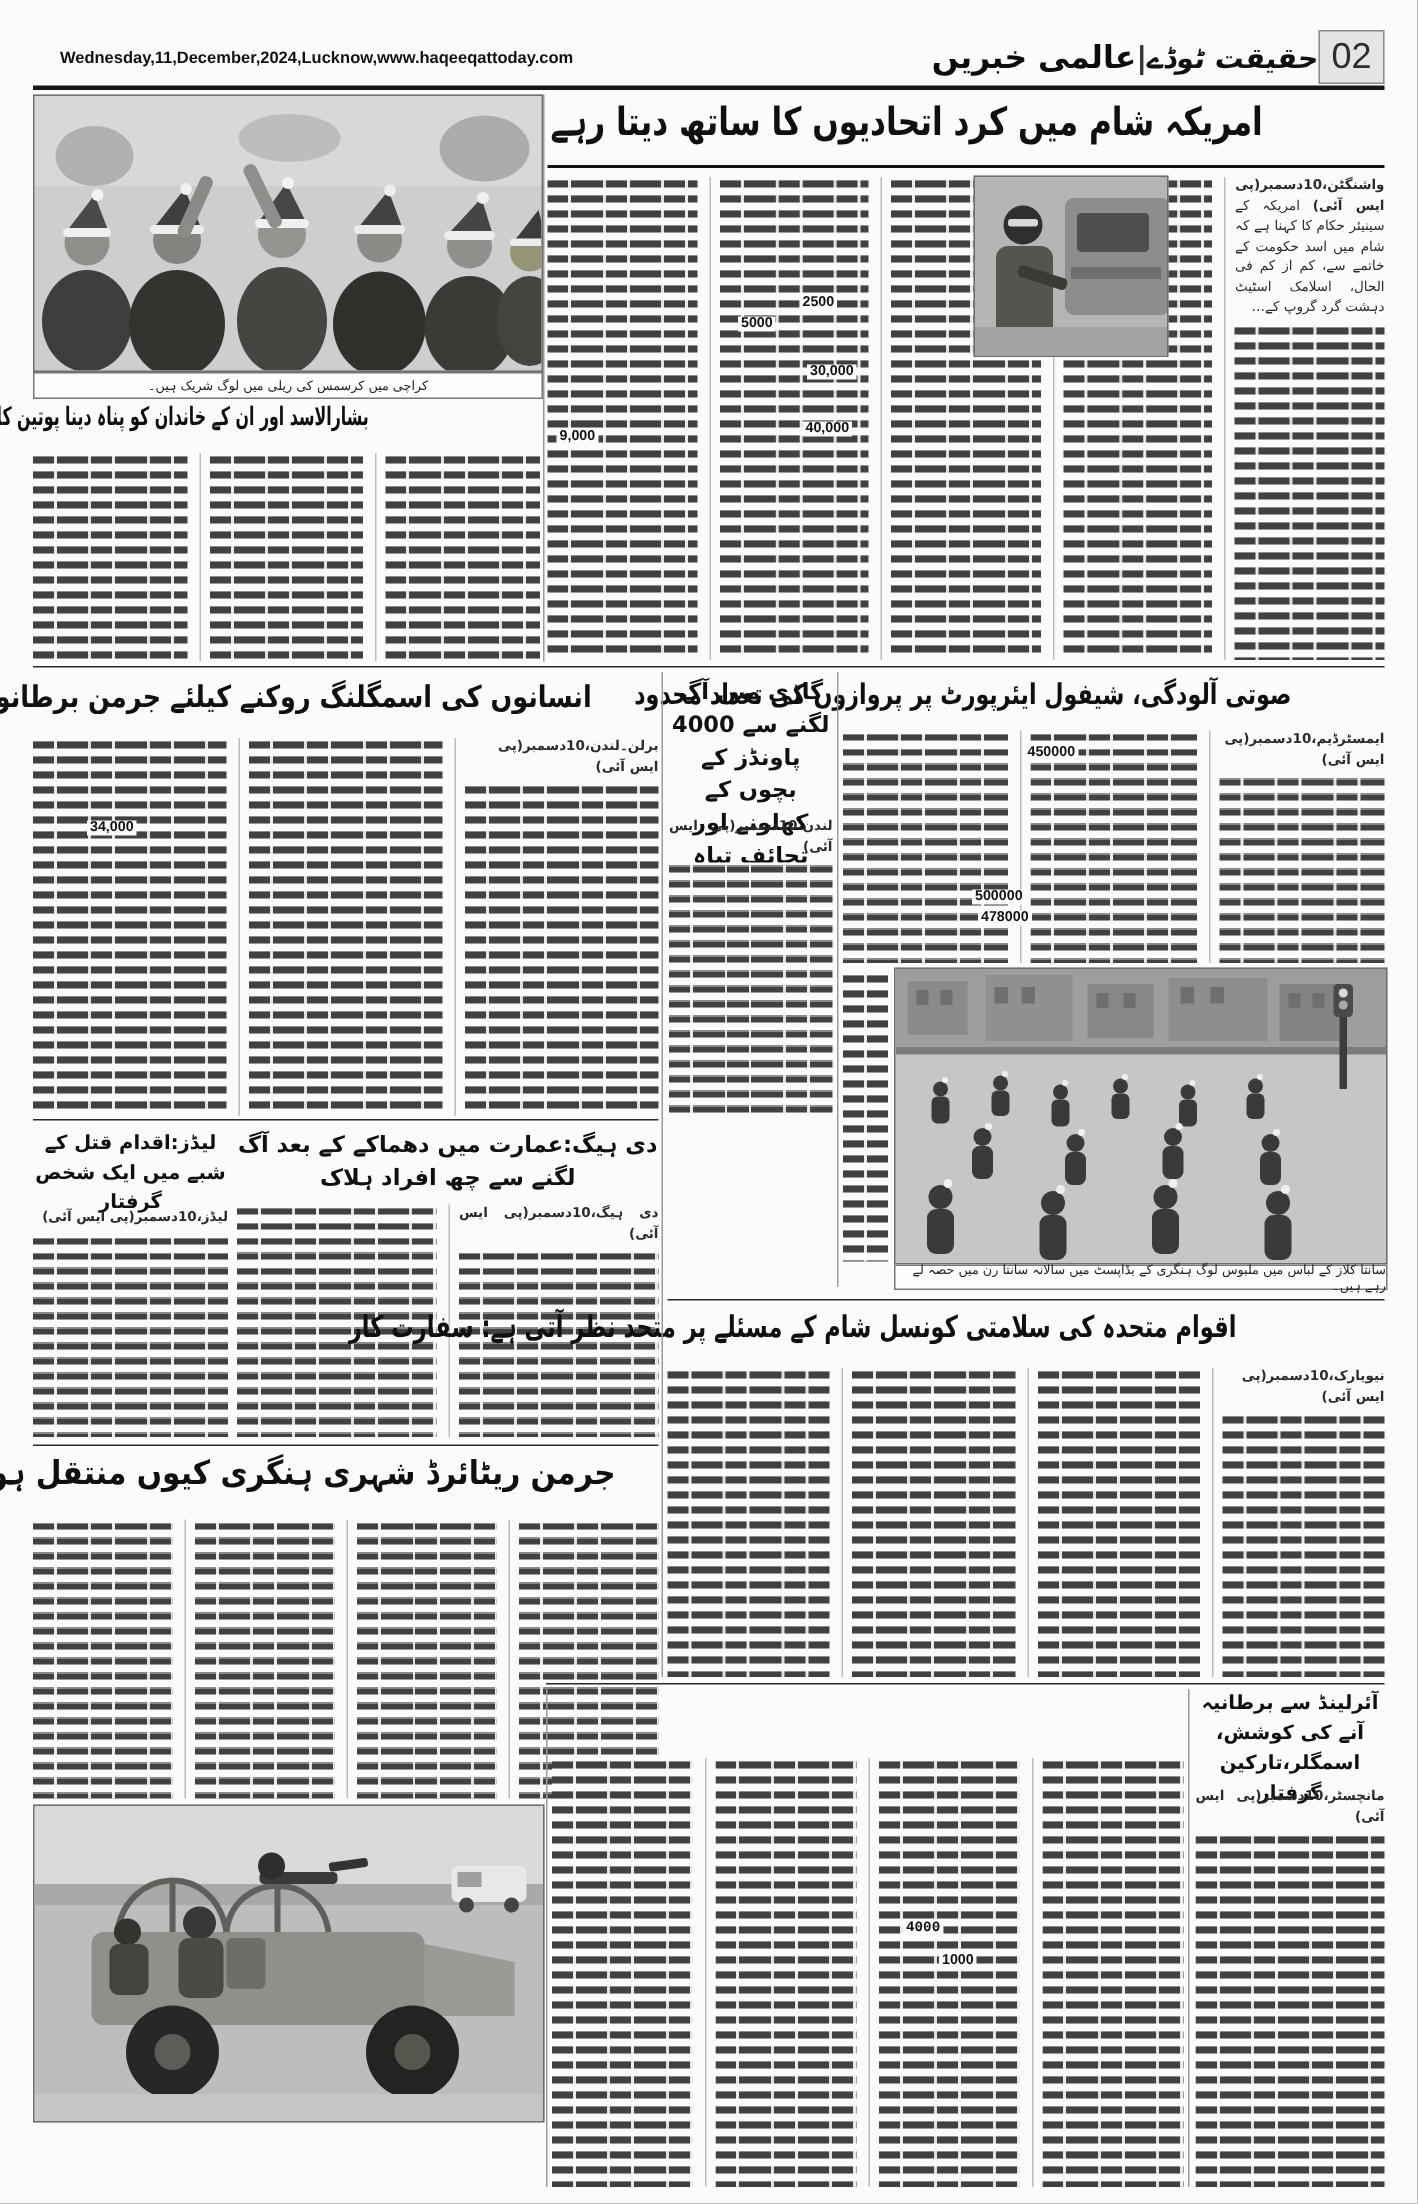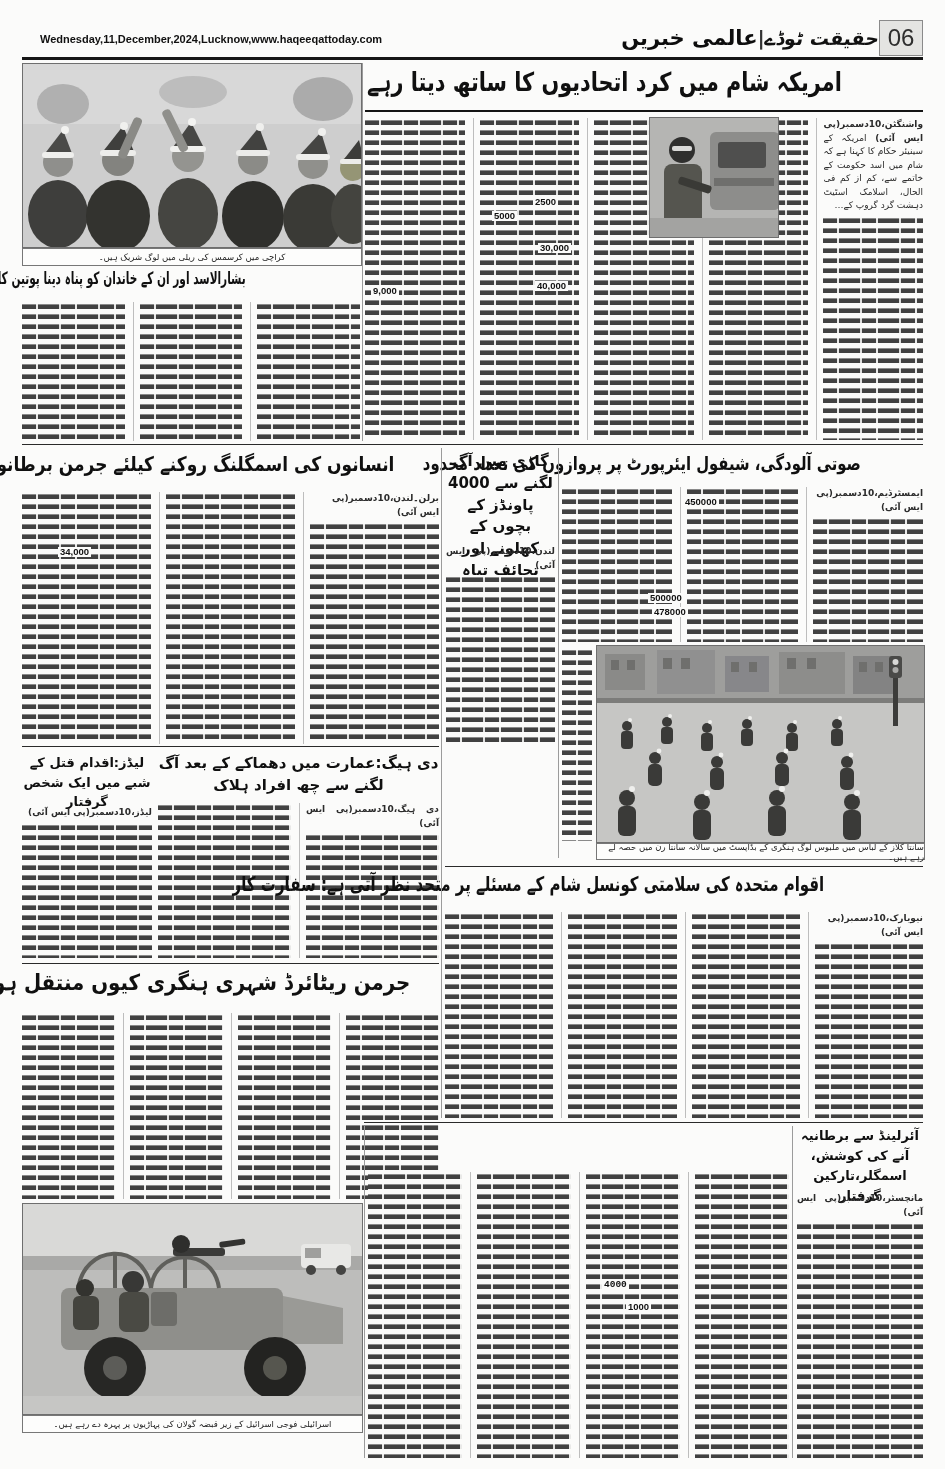--- a/index.html
+++ b/index.html
@@ -47,21 +47,21 @@
 </head>
 <body>
 
 <div class="page">
 
   <div class="abs en-dateline" style="left:40px;top:33px;">Wednesday,11,December,2024,Lucknow,www.haqeeqattoday.com</div>
   <div class="abs masthead-row" style="right:22px;top:20px;">
     <span class="section-title rtl">عالمی خبریں</span>
     <span class="mast-divider">|</span>
     <span class="masthead-title rtl">حقیقت ٹوڈے</span>
-    <span class="page-number">06</span>
+    <span class="page-number">02</span>
   </div>
   <div class="hr" style="left:22px;top:57px;width:901px;height:3px;"></div>
 
   <div class="abs hl rtl underl" style="left:365px;top:66px;width:558px;height:44px;font-size:26px;">
     <span class="sq" style="transform:scaleX(.8);">امریکہ شام میں کرد اتحادیوں کا ساتھ دیتا رہے گا: امریکی حکام</span>
   </div>
   <div class="cols" style="left:365px;top:118px;width:558px;height:322px;">
     <div class="col">
       <p class="bt rtl"><span class="dl">واشنگٹن،10دسمبر(پی ایس آئی)</span>
         <span>امریکہ کے سینیئر حکام کا کہنا ہے کہ شام میں اسد حکومت کے خاتمے سے، کم از کم فی الحال، اسلامک اسٹیٹ دہشت گرد گروپ کے…</span></p>
@@ -384,21 +384,20 @@
         <rect x="50" y="92" width="26" height="34" rx="6" fill="#44443e"></rect>
       <rect x="128" y="88" width="26" height="34" rx="4" fill="#6d6d69"></rect>
 
       <circle cx="92" cy="164" r="31" fill="#272725"></circle>
         <circle cx="92" cy="164" r="12" fill="#5c5c58"></circle>
       <circle cx="252" cy="164" r="31" fill="#232321"></circle>
         <circle cx="252" cy="164" r="12" fill="#56564f"></circle>
       <rect x="0" y="192" width="339" height="18" fill="#c6c6c4"></rect>
     </svg>
   </div>
-  <div class="capbox rtl" style="left:22px;top:1415px;width:339px;height:16px;">اسرائیلی فوجی اسرائیل کے زیر قبضہ گولان کی پہاڑیوں پر پہرہ دے رہے ہیں۔</div>
 
   <div class="hr" style="left:364px;top:1122px;width:559px;height:1.2px;background:#2a2a2a;"></div>
   <div class="cols" style="left:368px;top:1172px;width:421px;height:286px;">
     <div class="col">
         <div class="sim"></div>
       </div>
     <div class="col">
         <div class="sim"></div>
       </div>
     <div class="col">

